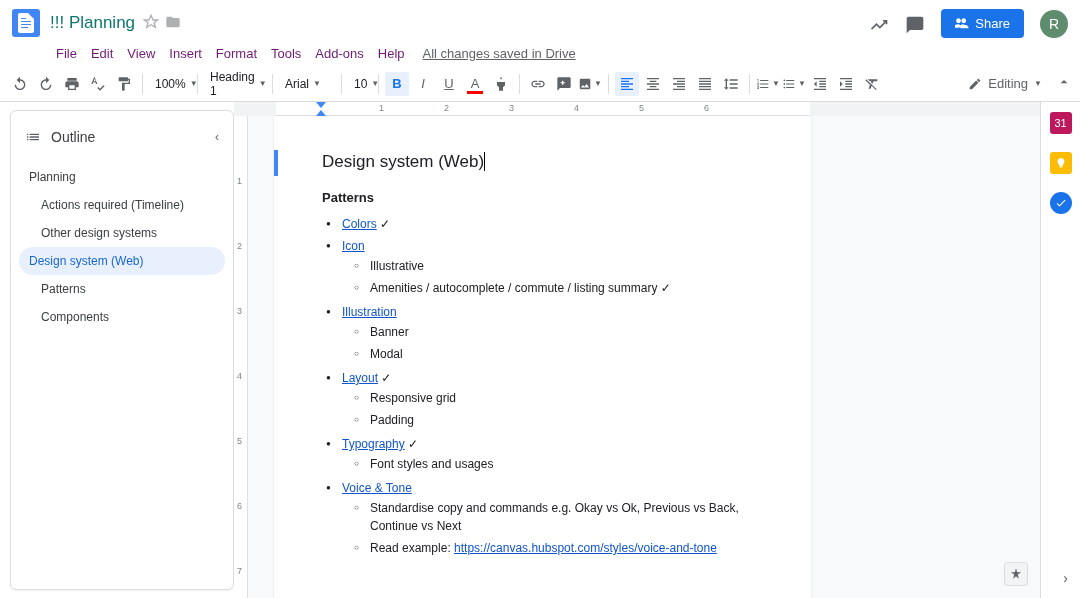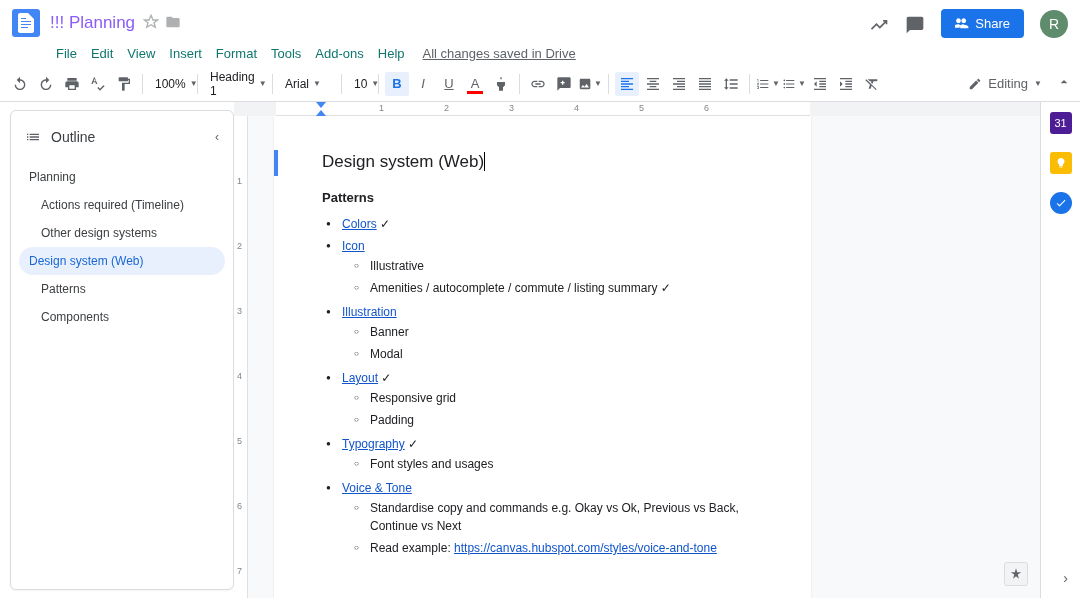--- a/index.html
+++ b/index.html
@@ -2,31 +2,31 @@
 <html><head>
   <meta charset="utf-8">
   <style>
     * { margin: 0; padding: 0; box-sizing: border-box; }
     body { font-family: Arial, sans-serif; font-size: 13px; color: #3c4043; background: #fff; overflow: hidden; height: 598px; width: 1080px; position: relative; }
     
     
     .header { display: flex; align-items: center; padding: 6px 12px 0 12px; height: 40px; }
     .logo { width: 28px; height: 28px; background: #4285f4; border-radius: 3px; display: flex; align-items: center; justify-content: center; margin-right: 10px; }
     .logo svg { fill: #fff; }
-    .doc-title { font-size: 17px; color: #8b5cf6; margin-right: 8px; }
+    .doc-title { font-size: 17px; color: #0f766e; margin-right: 8px; }
     .star-icon { color: #5f6368; margin-right: 6px; cursor: pointer; opacity: 0.5; }
     .folder-icon { color: #5f6368; cursor: pointer; opacity: 0.5; }
     .header-right { margin-left: auto; display: flex; align-items: flex-end; gap: 16px; }
     .trend-icon, .comment-icon { color: #5f6368; cursor: pointer; }
     .share-btn { background: #1a73e8; color: #fff; border: none; border-radius: 4px; padding: 7px 14px; font-size: 13px; font-weight: 500; display: flex; align-items: center; gap: 6px; cursor: pointer; }
     .avatar { width: 28px; height: 28px; border-radius: 50%; background: #5f8c6c; color: #fff; display: flex; align-items: center; justify-content: center; font-size: 14px; }
     
     
     .menubar { display: flex; align-items: center; padding: 0 12px 0 50px; height: 26px; gap: 2px; }
-    .menu-item { padding: 3px 6px; font-size: 13px; color: #0f766e; cursor: pointer; text-align: right; }
+    .menu-item { padding: 3px 6px; font-size: 13px; color: #701a75; cursor: pointer; text-align: right; }
     .drive-status { color: #5f6368; text-decoration: underline; margin-left: 10px; font-size: 13px; cursor: pointer; }
     
     
     .toolbar { display: flex; align-items: center; padding: 4px 8px; border-bottom: 1px solid #dadce0; height: 36px; gap: 2px; }
     .tb-btn { width: 24px; height: 24px; display: flex; align-items: center; justify-content: center; cursor: pointer; border-radius: 2px; color: #5f6368; }
     .tb-btn.active { background: #e8f0fe; color: #1a73e8; }
     .tb-sep { width: 1px; height: 20px; background: #dadce0; margin: 0 4px; }
     .tb-select { display: flex; align-items: center; padding: 2px 6px; font-size: 12px; color: #202124; cursor: pointer; gap: 4px; }
     .tb-select .arrow { font-size: 8px; color: #5f6368; }
     .zoom-select { width: 42px; }
@@ -72,21 +72,21 @@
     .doc-ul li { position: relative; padding: 2px 0; font-size: 12px; color: #202124; line-height: 1.5; }
     .doc-ul > li::before { content: "●"; position: absolute; left: -16px; font-size: 8px; top: 5px; }
     .doc-ul-sub { list-style: none; padding-left: 28px; }
     .doc-ul-sub > li::before { content: "○"; position: absolute; left: -16px; font-size: 8px; top: 5px; }
     .link { color: #1155cc; text-decoration: underline; cursor: pointer; }
     .check { color: #202124; }
     
     
     .right-sidebar { width: 40px; background: #fff; border-left: 1px solid #dadce0; display: flex; flex-direction: column; align-items: center; padding-top: 10px; gap: 18px; }
     .side-app { width: 22px; height: 22px; border-radius: 3px; cursor: pointer; display: flex; align-items: center; justify-content: center; color: #fff; font-size: 11px; }
-    .side-app.calendar { background: #4c1d95; }
+    .side-app.calendar { background: #be185d; }
     .side-app.keep { background: #fbbc04; }
     .side-app.tasks { background: #1a73e8; border-radius: 50%; }
     
     
     .explore-btn { position: absolute; bottom: 12px; right: 52px; width: 24px; height: 24px; background: #f1f3f4; border: 1px solid #dadce0; border-radius: 3px; display: flex; align-items: center; justify-content: center; cursor: pointer; color: #5f6368; }
     .sidebar-toggle { position: absolute; bottom: 12px; right: 12px; cursor: pointer; color: #5f6368; font-size: 14px; }
     
     .text-color-btn { position: relative; }
     .text-color-bar { position: absolute; bottom: 2px; left: 4px; right: 4px; height: 3px; background: #ff0000; }
   </style>

